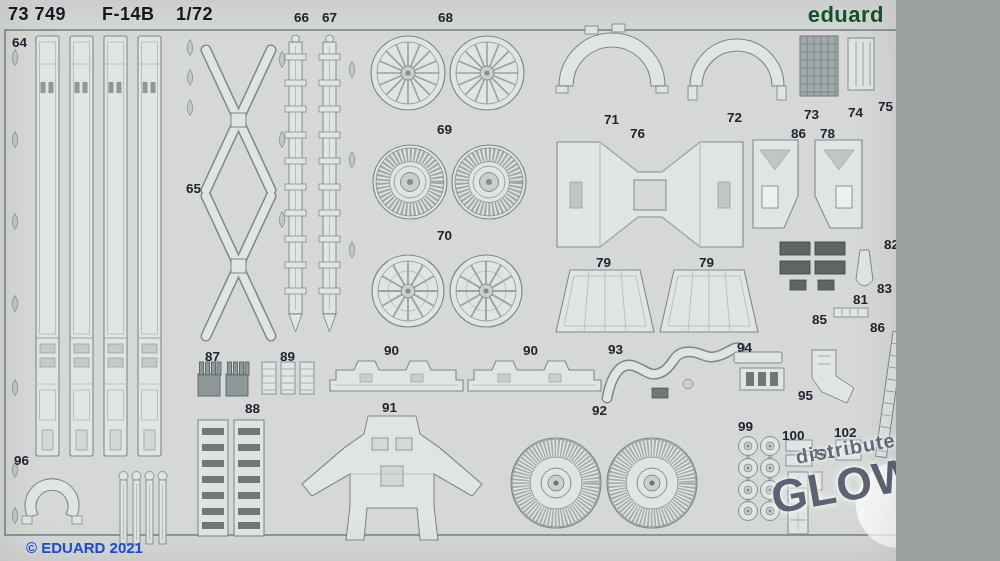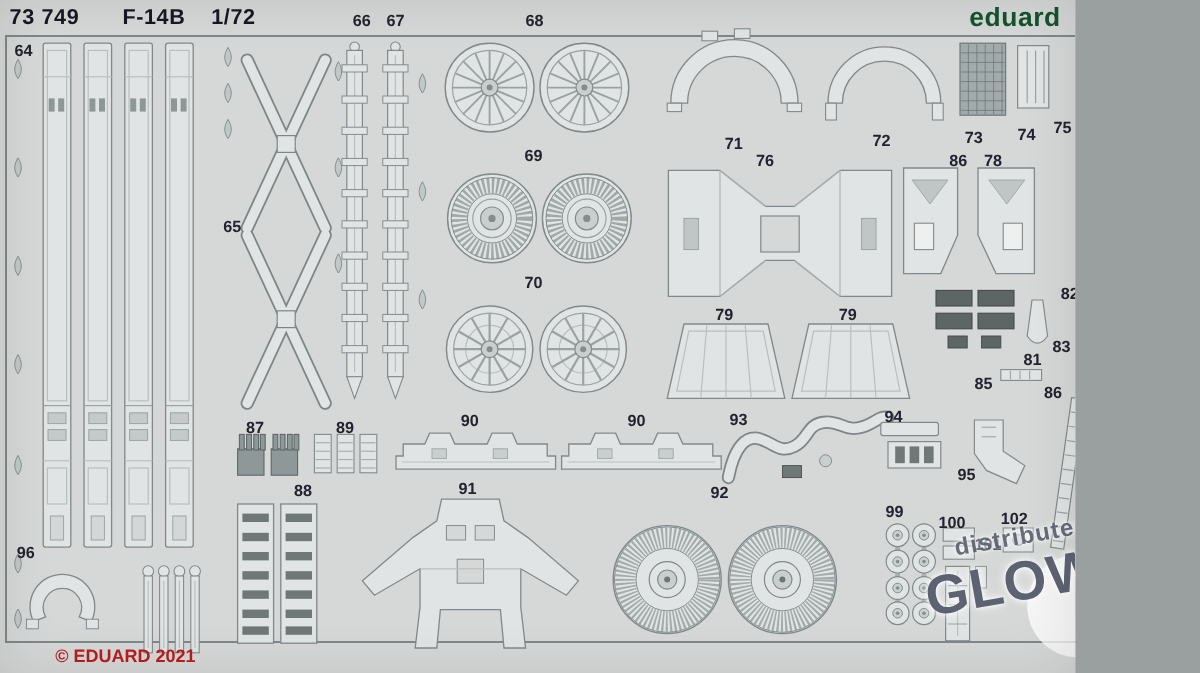--- a/index.html
+++ b/index.html
@@ -4,21 +4,21 @@
 <style>
   * { margin:0; padding:0; box-sizing:border-box; }
   body { font-family:"Liberation Sans","DejaVu Sans",sans-serif; background:#9aa0a0; }
   .stage { position:relative; width:896px; height:561px; background:#d6d8d8; overflow:hidden; }
   .stage::after { content:""; position:absolute; inset:0; box-shadow:inset 0 0 45px rgba(0,0,0,0.10); pointer-events:none; z-index:7; }
   .stage svg { position:absolute; left:0; top:0; }
   .hdr { position:absolute; top:4px; font-weight:700; font-size:18px; color:#181822; letter-spacing:.5px; z-index:3; }
   .hdr-cat { left:8px; } .hdr-name { left:102px; } .hdr-scale { left:176px; }
   .brand { position:absolute; top:2px; right:12px; font-weight:800; font-size:22px; color:#14532d; letter-spacing:.5px; z-index:3;text-align:center; }
   .pl { position:absolute; font-size:13.5px; font-weight:700; color:#23232f; line-height:1; z-index:3; }
-  .foot { position:absolute; top:539px; font-size:15px; font-weight:600; color:#b91c1c; z-index:3;margin-left:20px; }
+  .foot { position:absolute; top:539px; font-size:15px; font-weight:600; color:#1d4ed8; z-index:3; }
   .foot-l { left:26px; } .foot-r { right:10px; }
   .wm-circle { position:absolute; left:856px; top:462px; width:86px; height:86px; border-radius:50%;
                background:rgba(255,255,255,0.75); z-index:4; pointer-events:none; }
   .wm { position:absolute; left:726px; top:433px; width:292px; transform:rotate(-10deg);
         text-align:center; z-index:5; pointer-events:none; }
   .wm-1 { font-size:20px; font-weight:700; letter-spacing:1px; color:rgba(78,84,100,0.85);
           text-shadow:0 0 3px rgba(255,255,255,0.95), 0 0 6px rgba(255,255,255,0.8); }
   .wm-2 { font-size:46px; font-weight:800; letter-spacing:1px; line-height:1.05; color:rgba(66,72,90,0.85);
           text-shadow:0 0 4px rgba(255,255,255,0.95), 0 0 9px rgba(255,255,255,0.8); }
 </style>

